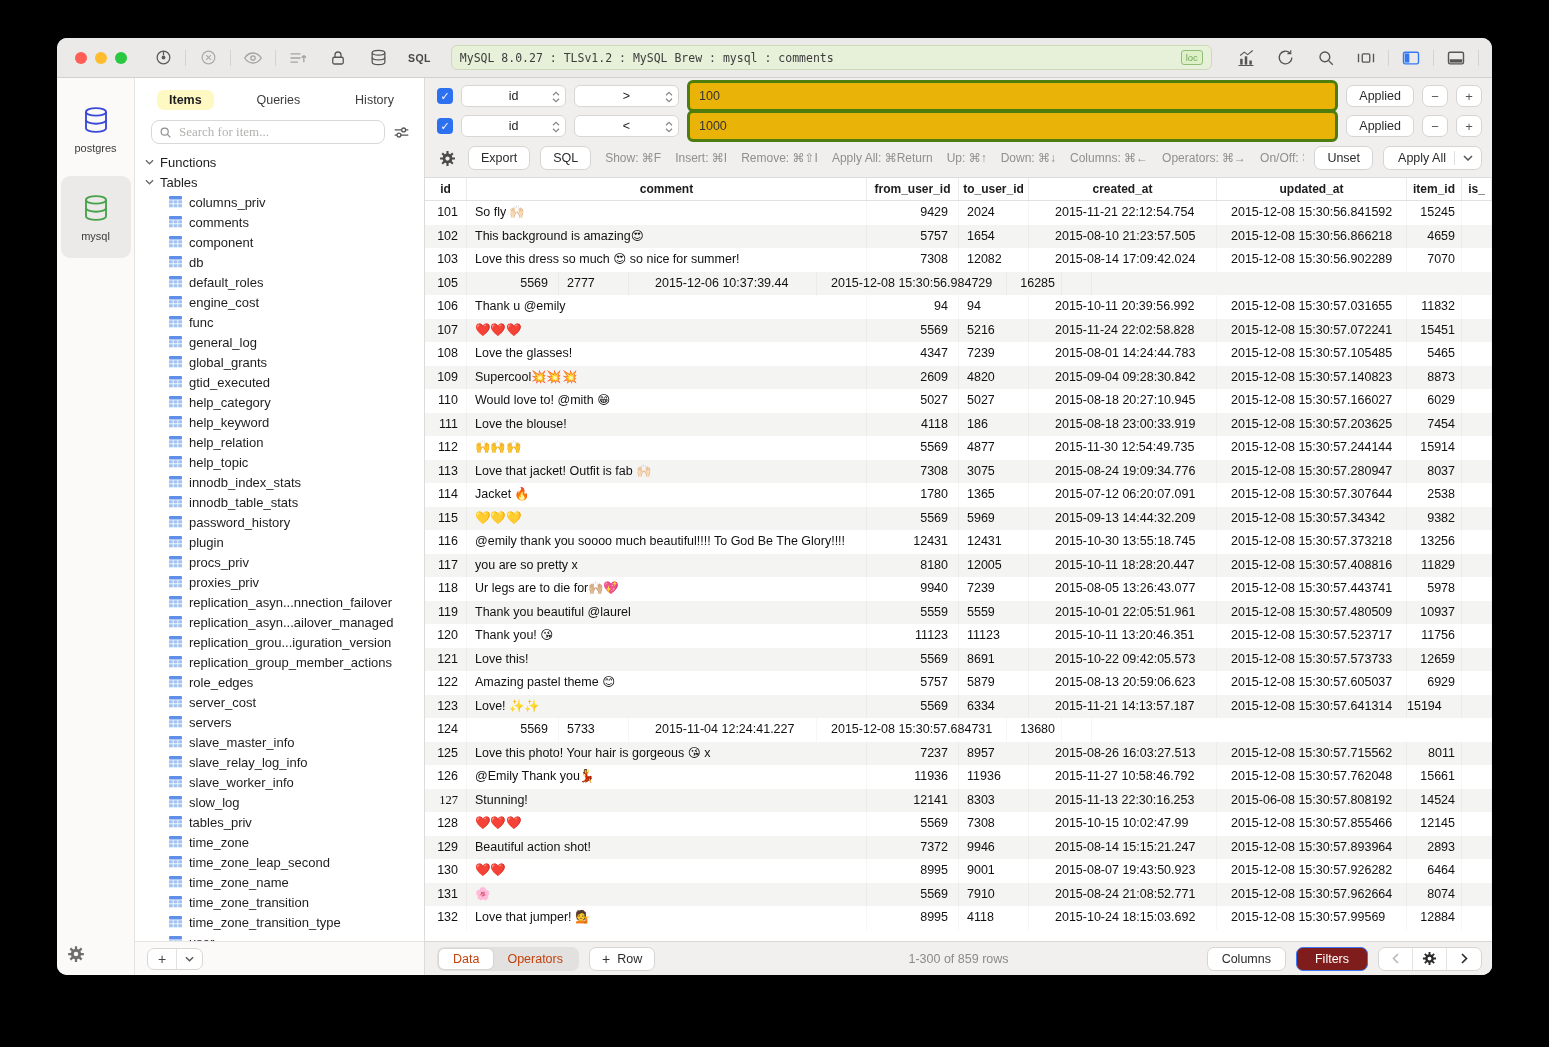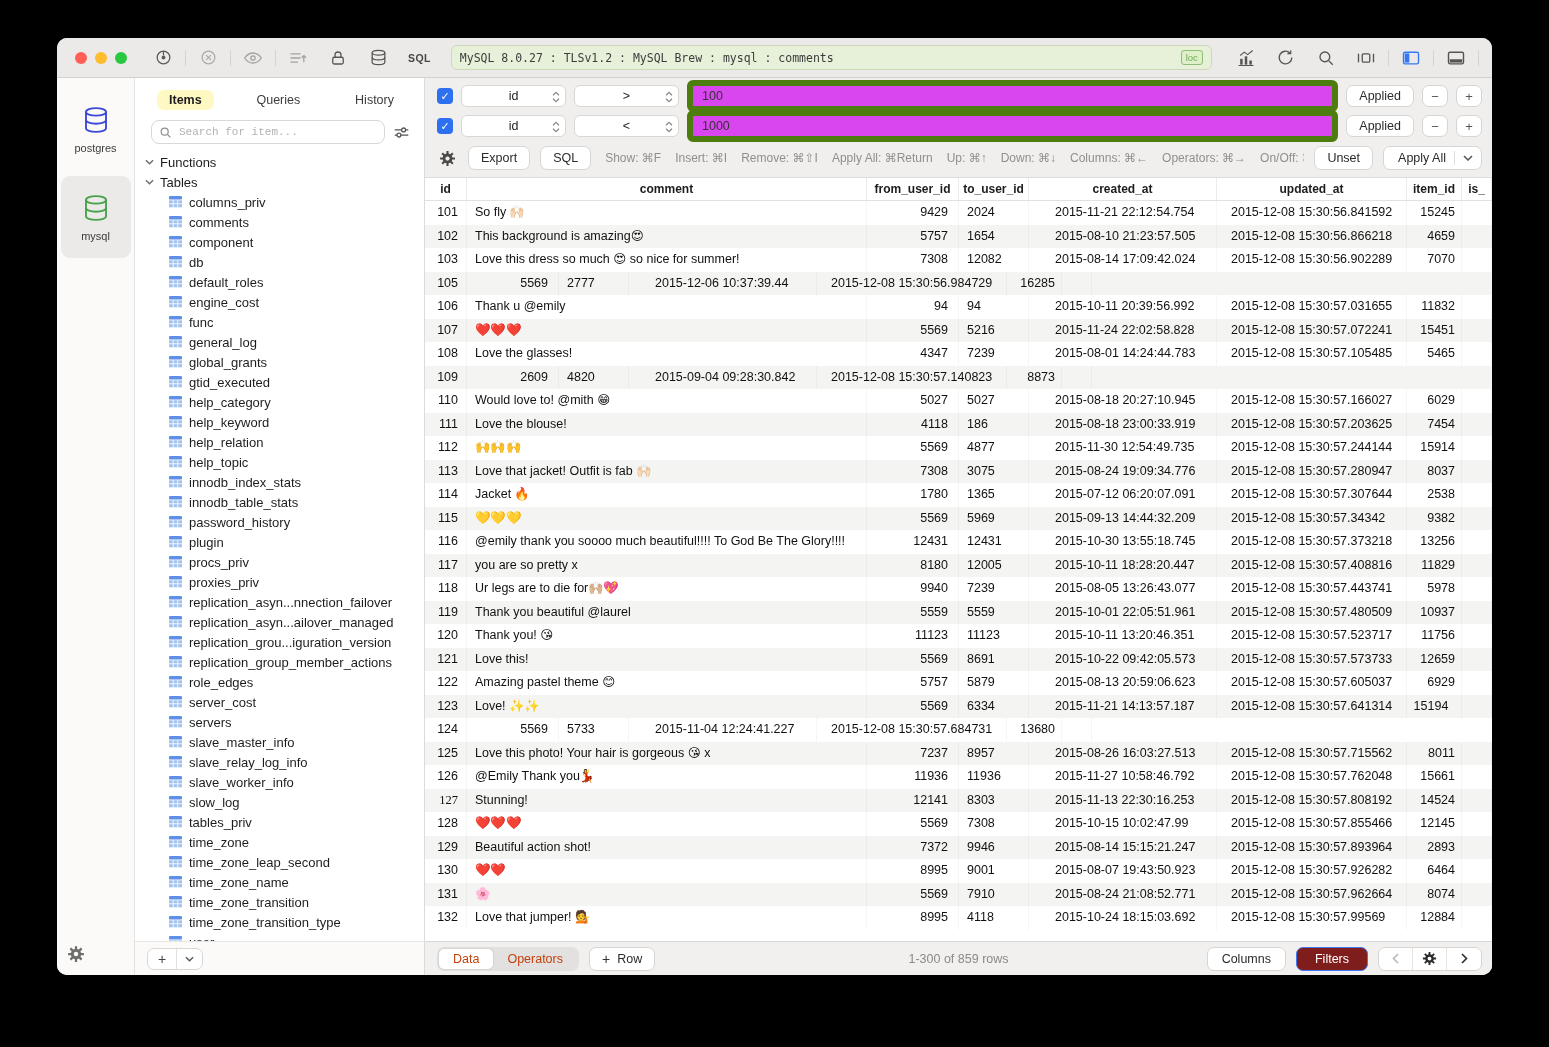--- a/index.html
+++ b/index.html
@@ -38,43 +38,43 @@
   .rail-gear{position:absolute;bottom:12px;left:10px;width:18px;height:18px;}
   
   .sidebar{width:290px;background:#fff;border-right:1px solid #dcdbd9;display:flex;flex-direction:column;
            flex:0 0 auto;position:relative;}
   .stabs{display:flex;align-items:center;justify-content:space-between;padding:12px 18px 6px 22px;}
   .stab{font-size:12.5px;color:#3c3c3c;padding:3px 12px;border-radius:7px;}
   .stab.active{background:#fef9c3;font-weight:bold;color:#1d1d1f;}
   .searchrow{display:flex;align-items:center;gap:8px;padding:4px 14px 6px 16px;}
   .searchbox{flex:1;height:24px;border:1px solid #d9d8d6;border-radius:8px;display:flex;align-items:center;
              padding:0 7px;gap:5px;background:#fff;}
-  .searchbox input{border:none;outline:none;flex:1;font-size:11px;color:#333;background:transparent;
-                   font-family:Liberation Mono, monospace;}
+  .searchbox input{border:none;outline:none;flex:1;font-size:13px;color:#333;background:transparent;
+                   font-family:Liberation Serif, serif;}
   .searchbox input::placeholder{color:#b3b2b0;}
   .tree{flex:1;overflow:hidden;padding:2px 0 0 10px;}
   .tgroup{display:flex;align-items:center;gap:6px;height:20px;font-size:13px;color:#1d1d1f;}
   .titem{display:flex;align-items:center;gap:7px;height:20px;padding-left:24px;font-size:13px;color:#1d1d1f;
          white-space:nowrap;}
   .side-bottom{height:34px;border-top:1px solid #e7e6e4;display:flex;align-items:center;padding-left:12px;
                background:#fbfaf9;}
   .addgroup{display:flex;align-items:center;height:22px;background:#fff;border:1px solid #d8d7d5;border-radius:7px;
             overflow:hidden;}
   .addgroup .seg1{padding:0 10px;font-size:14px;color:#444;border-right:1px solid #e2e1df;line-height:20px;}
   .addgroup .seg2{padding:0 8px;display:flex;align-items:center;}
   
   .main{flex:1;display:flex;flex-direction:column;min-width:0;background:#f0efed;}
   .filter-panel{flex:0 0 99px;padding:7px 10px 0 12px;}
   .frow{display:flex;align-items:center;gap:8px;height:22px;margin-bottom:8px;}
   .cb{width:16px;height:16px;background:#2e71f0;border-radius:4px;color:#fff;font-size:11px;line-height:16px;
       text-align:center;flex:0 0 auto;}
   .sel{width:105px;height:22px;background:#fff;border:1px solid #d8d7d5;border-radius:6px;display:flex;
        align-items:center;justify-content:center;position:relative;font-size:12.5px;color:#222;flex:0 0 auto;}
   .sel svg{position:absolute;right:5px;top:5px;}
-  .fval{flex:1;height:32px;background:#d946ef;border:6px solid #4d7c0f;border-radius:6px;font-size:12.5px;
+  .fval{flex:1;height:32px;background:#eab308;border:3px solid #4d7c0f;border-radius:6px;font-size:12.5px;
         color:#333;padding:0 9px;outline:none;font-family:inherit;}
   .btn{height:22px;background:#fff;border:1px solid #d6d5d3;border-radius:7px;font-size:12.5px;color:#2b2b2b;
        padding:0 12px;display:inline-flex;align-items:center;justify-content:center;font-family:inherit;}
   .btn.sq{width:26px;padding:0;font-size:13px;color:#555;flex:0 0 auto;}
   .btn.pill{flex:0 0 auto;}
   .ftoolbar{display:flex;align-items:center;height:26px;margin-top:2px;gap:10px;}
   .ftoolbar .gearwrap{width:17px;height:17px;margin:0 2px 0 2px;flex:0 0 auto;}
   .btn.tall{height:24px;}
   .shortcuts{flex:1;display:flex;gap:14px;overflow:hidden;white-space:nowrap;margin-left:4px;}
   .sc{font-size:12px;color:#8f8f8d;}
@@ -1029,20 +1029,21 @@
                 <div class="gcell" style="width: 400px; text-align: left; padding-left: 8px;">Love the glasses!</div>
                 <div class="gcell" style="width: 92px; text-align: right; padding-right: 10px;">4347</div>
                 <div class="gcell" style="width: 70px; text-align: left; padding-left: 8px;">7239</div>
                 <div class="gcell" style="width: 188px; text-align: left; padding-left: 26px;">2015-08-01 14:24:44.783</div>
                 <div class="gcell" style="width: 190px; text-align: left; padding-left: 14px;">2015-12-08 15:30:57.105485</div>
                 <div class="gcell" style="width: 55px; text-align: right; padding-right: 6px;">5465</div>
                 <div class="gcell" style="width: 30px; text-align: left; padding-left: 6px;"></div>
               </div>
               <div class="grow alt">
                 <div class="gcell" style="width: 42px; text-align: right; padding-right: 8px;">109</div>
+                <div class="gcell" style="width: 400px; text-align: left; padding-left: 8px;">Supercool💥💥💥</div>
                 <div class="gcell" style="width: 92px; text-align: right; padding-right: 10px;">2609</div>
                 <div class="gcell" style="width: 70px; text-align: left; padding-left: 8px;">4820</div>
                 <div class="gcell" style="width: 188px; text-align: left; padding-left: 26px;">2015-09-04 09:28:30.842</div>
                 <div class="gcell" style="width: 190px; text-align: left; padding-left: 14px;">2015-12-08 15:30:57.140823</div>
                 <div class="gcell" style="width: 55px; text-align: right; padding-right: 6px;">8873</div>
                 <div class="gcell" style="width: 30px; text-align: left; padding-left: 6px;"></div>
               </div>
               <div class="grow">
                 <div class="gcell" style="width: 42px; text-align: right; padding-right: 8px;">110</div>
                 <div class="gcell" style="width: 400px; text-align: left; padding-left: 8px;">Would love to! @mith 😁</div>
@@ -1173,21 +1174,21 @@
                 <div class="gcell" style="width: 55px; text-align: right; padding-right: 6px;">6929</div>
                 <div class="gcell" style="width: 30px; text-align: left; padding-left: 6px;"></div>
               </div>
               <div class="grow alt">
                 <div class="gcell" style="width: 42px; text-align: right; padding-right: 8px;">123</div>
                 <div class="gcell" style="width: 400px; text-align: left; padding-left: 8px;">Love! ✨✨</div>
                 <div class="gcell" style="width: 92px; text-align: right; padding-right: 10px;">5569</div>
                 <div class="gcell" style="width: 70px; text-align: left; padding-left: 8px;">6334</div>
                 <div class="gcell" style="width: 188px; text-align: left; padding-left: 26px;">2015-11-21 14:13:57.187</div>
                 <div class="gcell" style="width: 190px; text-align: left; padding-left: 14px;">2015-12-08 15:30:57.641314</div>
-                <div class="gcell" style="width: 55px; text-align: center; padding-right: 6px;">15194</div>
+                <div class="gcell" style="width: 55px; text-align: left; padding-right: 6px;">15194</div>
                 <div class="gcell" style="width: 30px; text-align: left; padding-left: 6px;"></div>
               </div>
               <div class="grow">
                 <div class="gcell" style="width: 42px; text-align: right; padding-right: 8px;">124</div>
                 <div class="gcell" style="width: 92px; text-align: right; padding-right: 10px;">5569</div>
                 <div class="gcell" style="width: 70px; text-align: left; padding-left: 8px;">5733</div>
                 <div class="gcell" style="width: 188px; text-align: left; padding-left: 26px;">2015-11-04 12:24:41.227</div>
                 <div class="gcell" style="width: 190px; text-align: left; padding-left: 14px;">2015-12-08 15:30:57.684731</div>
                 <div class="gcell" style="width: 55px; text-align: right; padding-right: 6px;">13680</div>
                 <div class="gcell" style="width: 30px; text-align: left; padding-left: 6px;"></div>
@@ -1211,21 +1212,21 @@
                 <div class="gcell" style="width: 190px; text-align: left; padding-left: 14px;">2015-12-08 15:30:57.762048</div>
                 <div class="gcell" style="width: 55px; text-align: right; padding-right: 6px;">15661</div>
                 <div class="gcell" style="width: 30px; text-align: left; padding-left: 6px;"></div>
               </div>
               <div class="grow alt">
                 <div class="gcell" style="width: 42px; text-align: right; padding-right: 8px; font-family: Liberation Serif, serif;">127</div>
                 <div class="gcell" style="width: 400px; text-align: left; padding-left: 8px;">Stunning!</div>
                 <div class="gcell" style="width: 92px; text-align: right; padding-right: 10px;">12141</div>
                 <div class="gcell" style="width: 70px; text-align: left; padding-left: 8px;">8303</div>
                 <div class="gcell" style="width: 188px; text-align: left; padding-left: 26px;">2015-11-13 22:30:16.253</div>
-                <div class="gcell" style="width: 190px; text-align: left; padding-left: 14px;">2015-12-08 15:30:57.808192</div>
+                <div class="gcell" style="width: 190px; text-align: left; padding-left: 14px;">2015-06-08 15:30:57.808192</div>
                 <div class="gcell" style="width: 55px; text-align: right; padding-right: 6px;">14524</div>
                 <div class="gcell" style="width: 30px; text-align: left; padding-left: 6px;"></div>
               </div>
               <div class="grow">
                 <div class="gcell" style="width: 42px; text-align: right; padding-right: 8px;">128</div>
                 <div class="gcell" style="width: 400px; text-align: left; padding-left: 8px;">❤️❤️❤️</div>
                 <div class="gcell" style="width: 92px; text-align: right; padding-right: 10px;">5569</div>
                 <div class="gcell" style="width: 70px; text-align: left; padding-left: 8px;">7308</div>
                 <div class="gcell" style="width: 188px; text-align: left; padding-left: 26px;">2015-10-15 10:02:47.99</div>
                 <div class="gcell" style="width: 190px; text-align: left; padding-left: 14px;">2015-12-08 15:30:57.855466</div>

